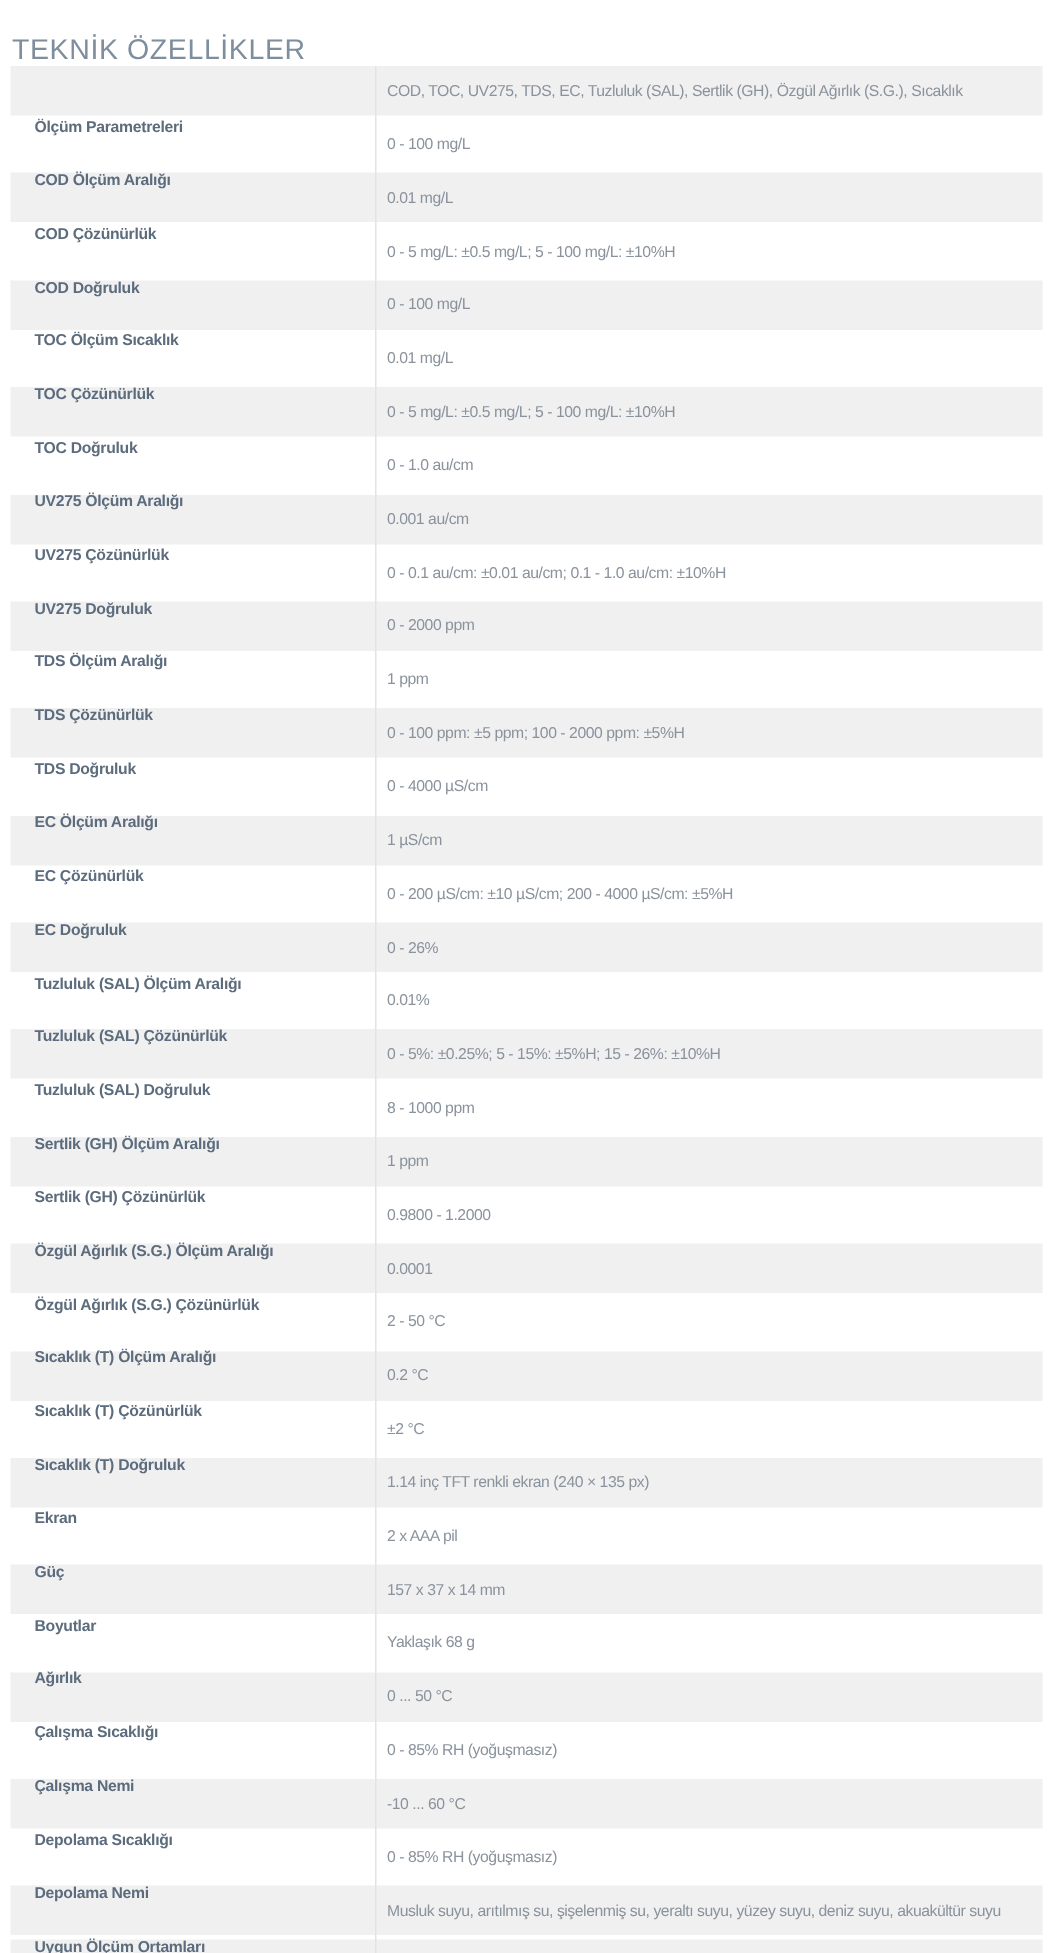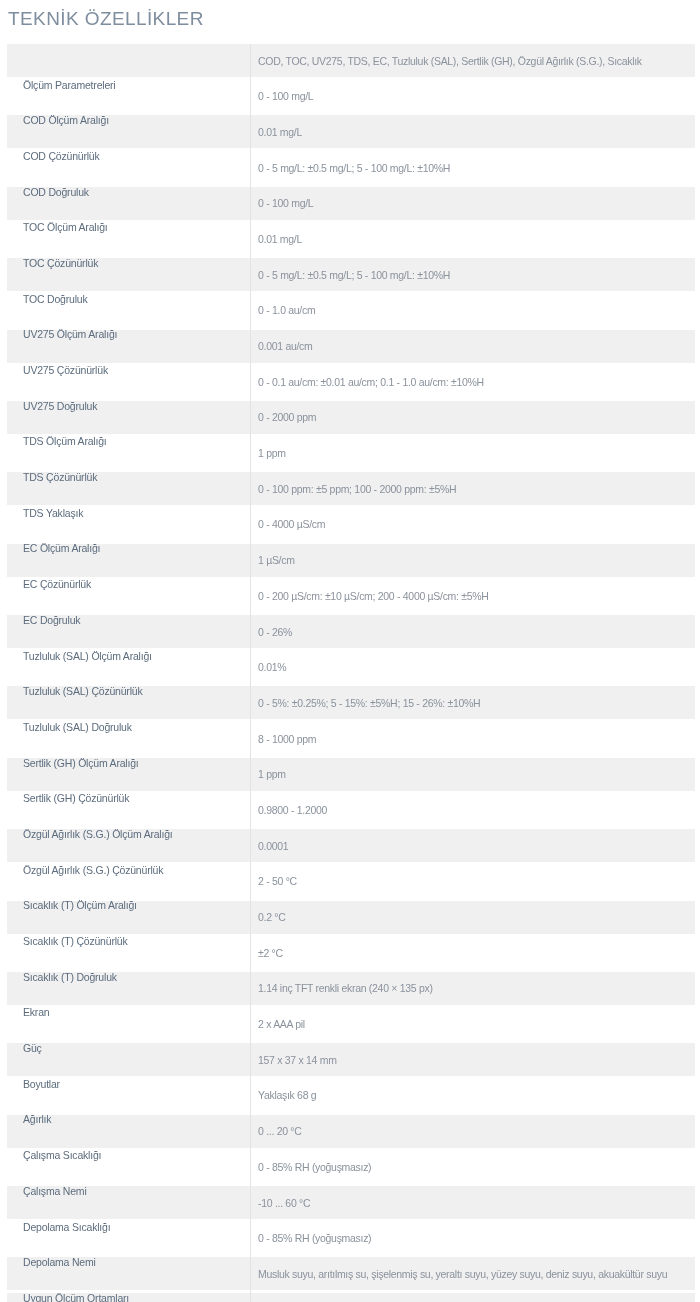--- a/index.html
+++ b/index.html
@@ -11,21 +11,21 @@
   }
   * { margin: 0; padding: 0; box-sizing: border-box; }
   html, body {
     width: 700px; height: 1302px;
     background: #ffffff;
     overflow: hidden;
     font-family: "Liberation Sans", "DejaVu Sans", sans-serif;
   }
   .page-title {
     height: 44px;
-    padding: 9px 0 0 8px;
+    padding: 24px 0 0 8px;
     font-size: 19px;
     font-weight: 400;
     letter-spacing: 0.4px;
     color: var(--title-text);
     line-height: 1.1;
   }
   .spec-table {
     position: relative;
     margin: 0 5px 0 7px;
   }
@@ -35,21 +35,21 @@
     height: 33px;
     margin-bottom: 2.7px;
     background: #ffffff;
   }
   .row.alt { background: var(--row-alt-bg); }
   .label-cell {
     flex: 0 0 243px;
     width: 243px;
     padding-left: 16px;
     font-size: 10.5px;
-    font-weight: 400;
+    font-weight: 700;
     letter-spacing: -0.2px;
     color: var(--label-text);
     white-space: nowrap;
     overflow: hidden;
     margin-top: 48px;
   }
   .value-cell {
     flex: 1 1 auto;
     padding-left: 8px;
     font-size: 10.5px;
@@ -94,21 +94,21 @@
     <div class="label-cell">COD Çözünürlük</div>
     <div class="value-cell">0.01 mg/L</div>
   </div>
 
   <div class="row">
     <div class="label-cell">COD Doğruluk</div>
     <div class="value-cell">0 - 5 mg/L: ±0.5 mg/L; 5 - 100 mg/L: ±10%H</div>
   </div>
 
   <div class="row alt">
-    <div class="label-cell">TOC Ölçüm Aralığı</div>
+    <div class="label-cell">TOC Ölçüm Sıcaklık</div>
     <div class="value-cell">0 - 100 mg/L</div>
   </div>
 
   <div class="row">
     <div class="label-cell">TOC Çözünürlük</div>
     <div class="value-cell">0.01 mg/L</div>
   </div>
 
   <div class="row alt">
     <div class="label-cell">TOC Doğruluk</div>
@@ -134,21 +134,21 @@
     <div class="label-cell">TDS Ölçüm Aralığı</div>
     <div class="value-cell">0 - 2000 ppm</div>
   </div>
 
   <div class="row">
     <div class="label-cell">TDS Çözünürlük</div>
     <div class="value-cell">1 ppm</div>
   </div>
 
   <div class="row alt">
-    <div class="label-cell">TDS Yaklaşık</div>
+    <div class="label-cell">TDS Doğruluk</div>
     <div class="value-cell">0 - 100 ppm: ±5 ppm; 100 - 2000 ppm: ±5%H</div>
   </div>
 
   <div class="row">
     <div class="label-cell">EC Ölçüm Aralığı</div>
     <div class="value-cell">0 - 4000 µS/cm</div>
   </div>
 
   <div class="row alt">
     <div class="label-cell">EC Çözünürlük</div>
@@ -225,21 +225,21 @@
     <div class="value-cell">157 x 37 x 14 mm</div>
   </div>
 
   <div class="row">
     <div class="label-cell">Ağırlık</div>
     <div class="value-cell">Yaklaşık 68 g</div>
   </div>
 
   <div class="row alt">
     <div class="label-cell">Çalışma Sıcaklığı</div>
-    <div class="value-cell">0 ... 20 °C</div>
+    <div class="value-cell">0 ... 50 °C</div>
   </div>
 
   <div class="row">
     <div class="label-cell">Çalışma Nemi</div>
     <div class="value-cell">0 - 85% RH (yoğuşmasız)</div>
   </div>
 
   <div class="row alt">
     <div class="label-cell">Depolama Sıcaklığı</div>
     <div class="value-cell">-10 ... 60 °C</div>

